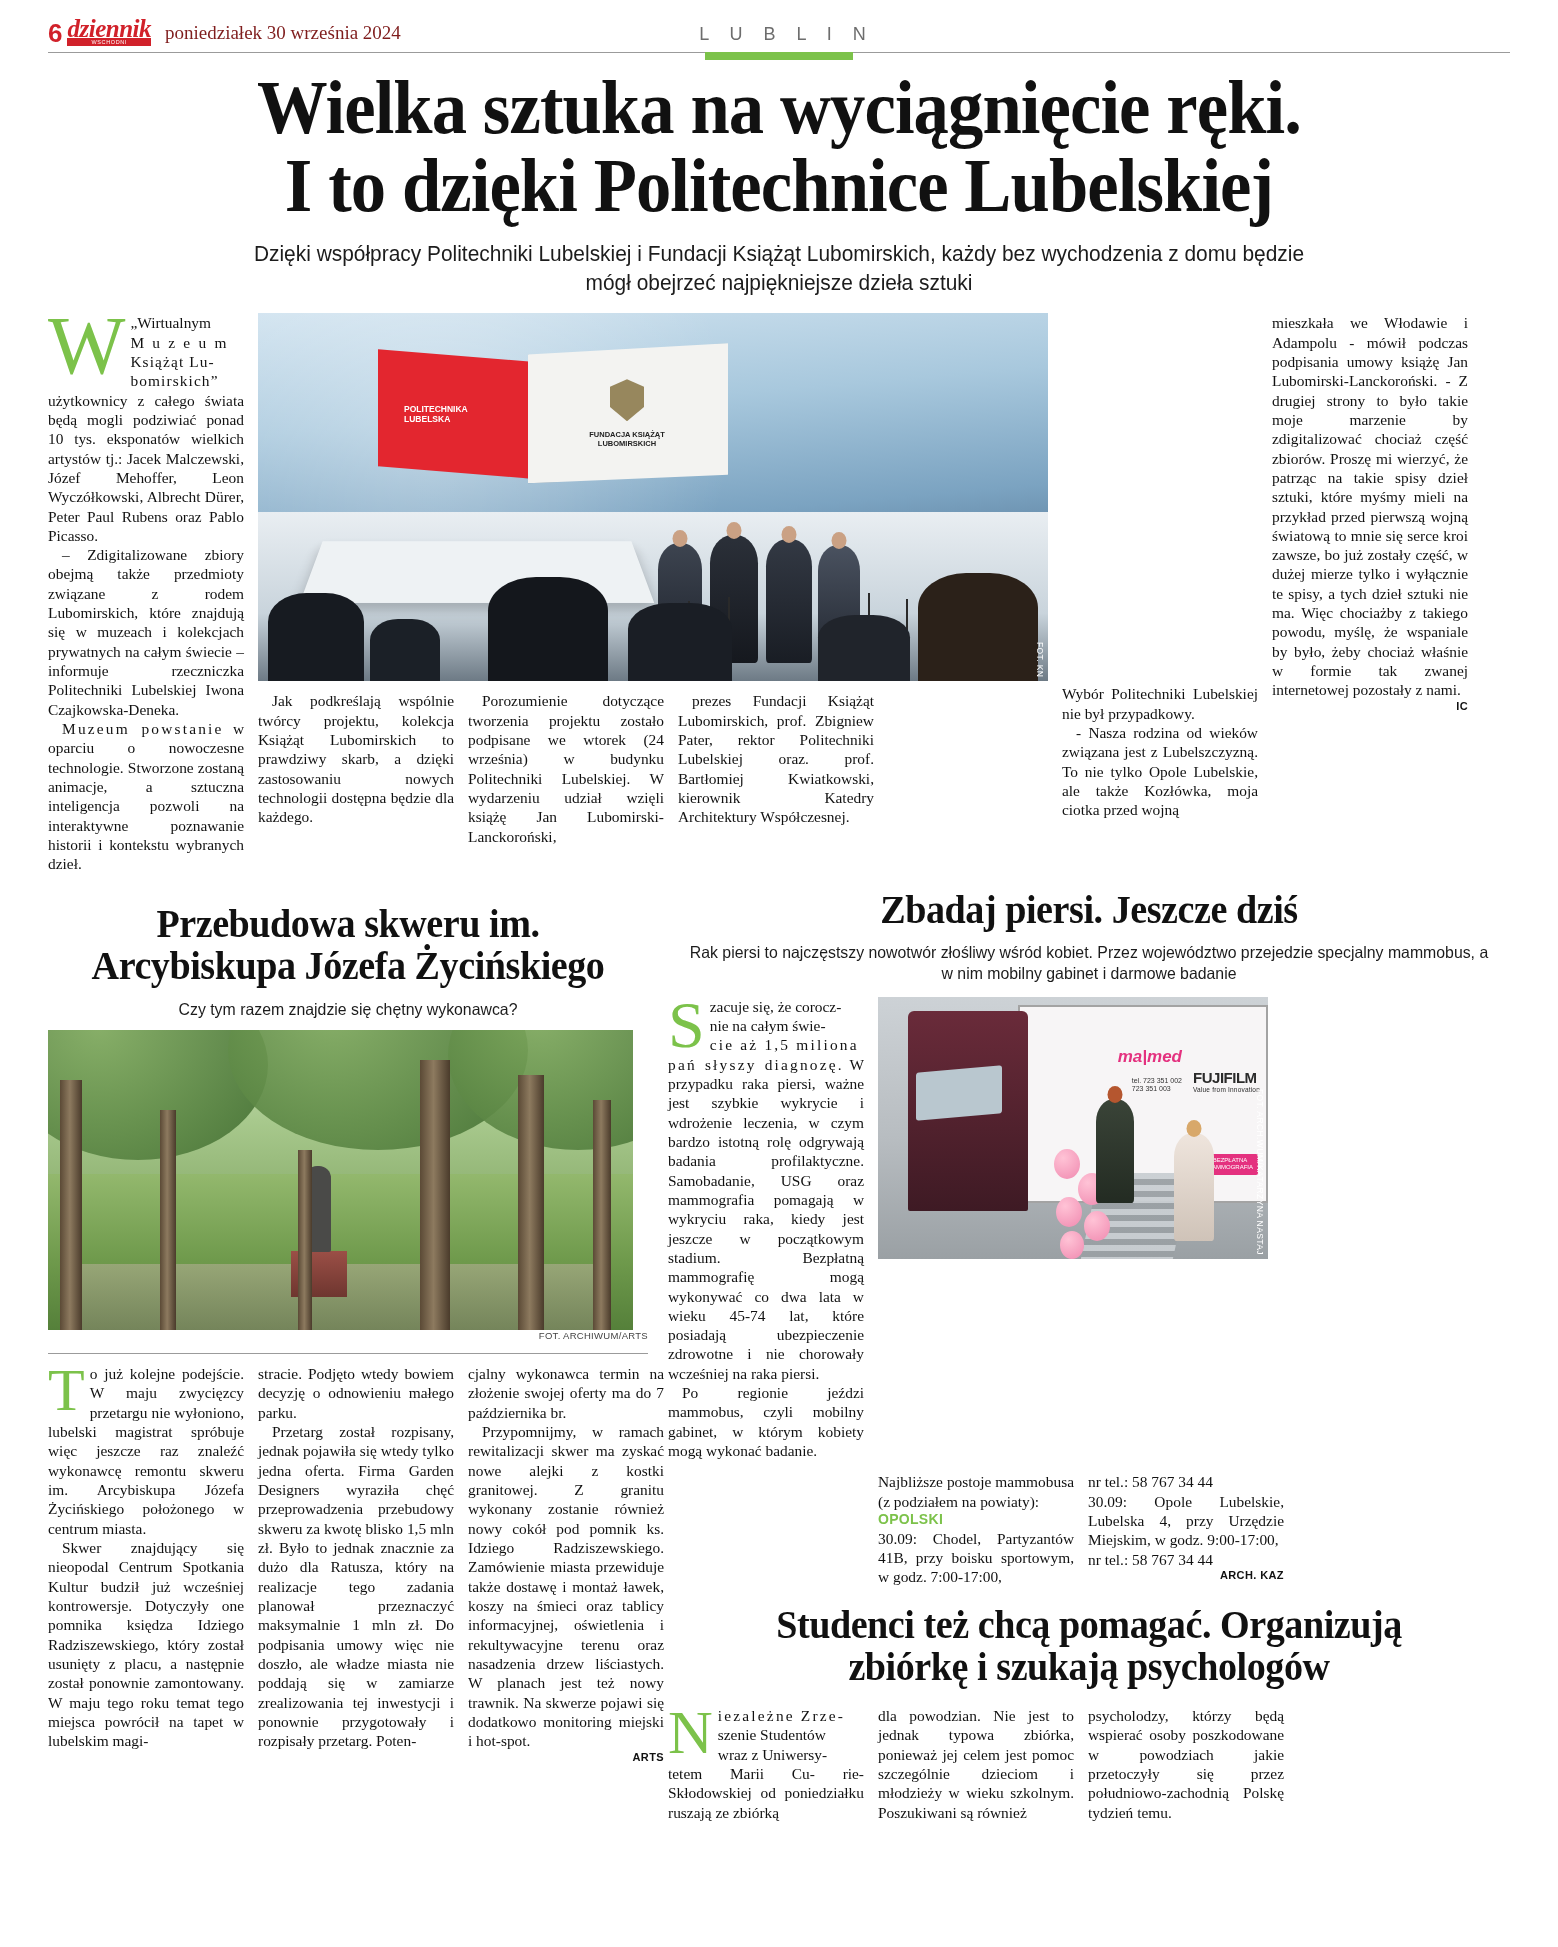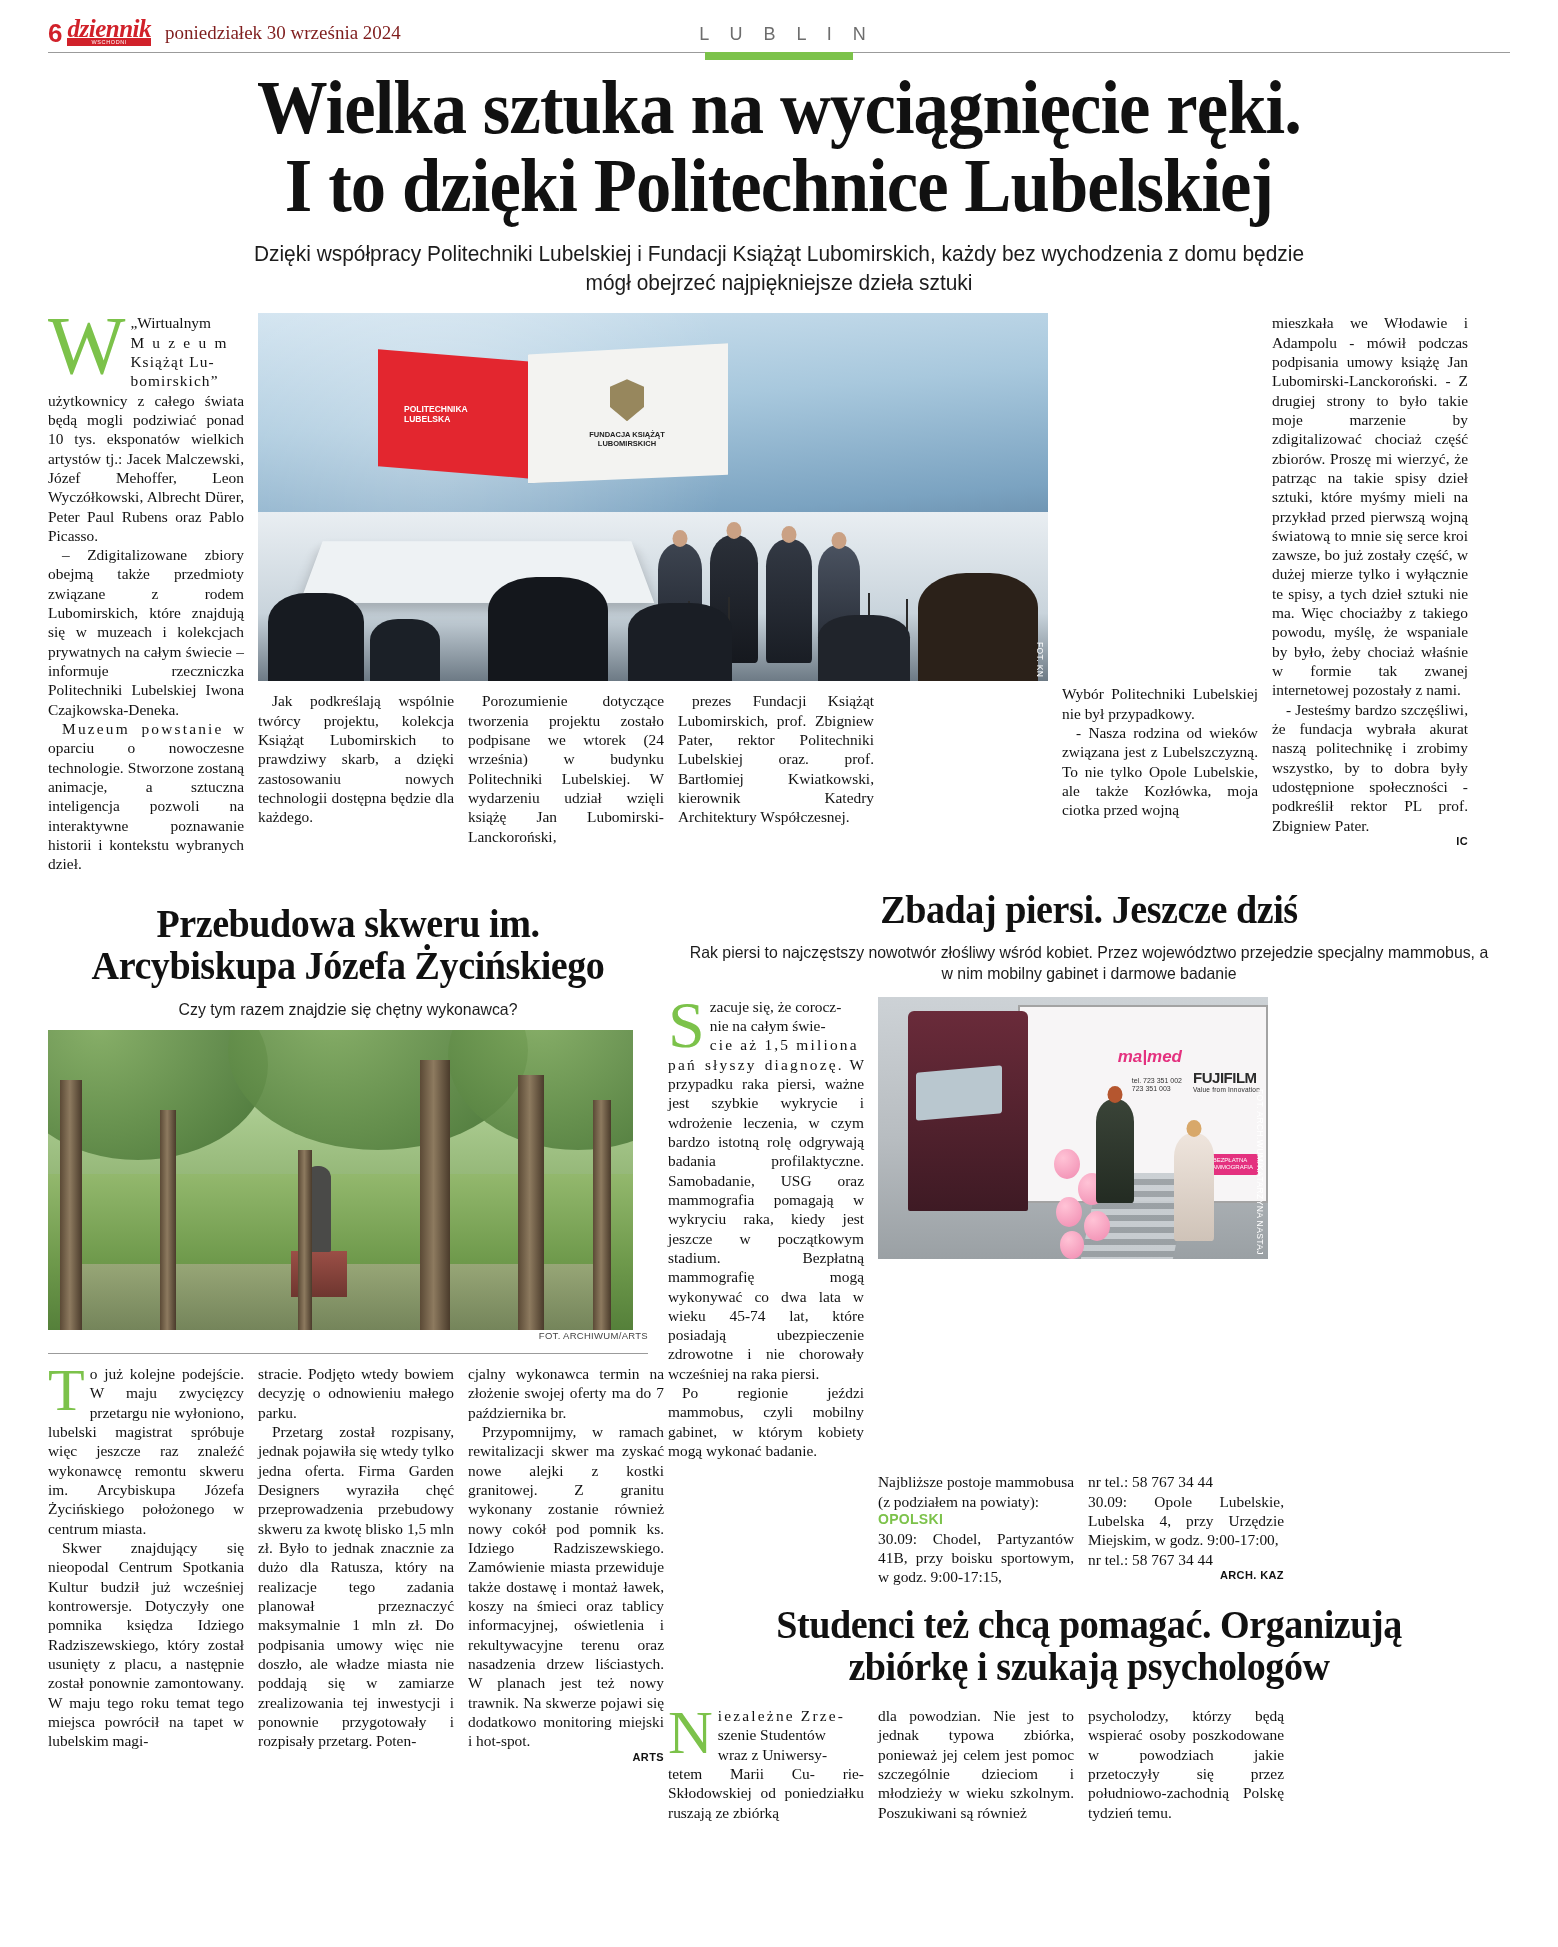--- a/index.html
+++ b/index.html
@@ -232,21 +232,20 @@
       </div>
     </div>
 
     <div class="right-grid">
       <div class="col">
         <p class="noind" style="margin-top:371px;">Wybór Politechniki Lubelskiej nie był przypadkowy.</p>
         <p>- Nasza rodzina od wieków związana jest z Lubelszczyzną. To nie tylko Opole Lubelskie, ale także Kozłówka, moja ciotka przed wojną</p>
       </div>
       <div class="col">
         <p class="noind">mieszkała we Włodawie i Adampolu - mówił podczas podpisania umowy książę Jan Lubomirski-Lanckoroński. - Z drugiej strony to było takie moje marzenie by zdigitalizować chociaż część zbiorów. Proszę mi wierzyć, że patrząc na takie spisy dzieł sztuki, które myśmy mieli na przykład przed pierwszą wojną światową to mnie się serce kroi zawsze, bo już zostały część, w dużej mierze tylko i wyłącznie te spisy, a tych dzieł sztuki nie ma. Więc chociażby z takiego powodu, myślę, że wspaniale by było, żeby chociaż właśnie w formie tak zwanej internetowej pozostały z nami.</p>
-        <p>- Jesteśmy bardzo szczęśliwi, że fundacja wybrała akurat naszą politechnikę i zrobimy wszystko, by to dobra były udostępnione społeczności - podkreślił rektor PL prof. Zbigniew Pater.</p>
         <p class="tag">IC</p>
       </div>
     </div>
   </div>
 
   <div style="display:grid;grid-template-columns:600px 1fr;gap:0 20px;margin-top:14px;">
 
     <div>
       <div class="hl-sec s2">
         <div>Przebudowa skweru im.</div>
@@ -334,21 +333,21 @@
               </div>
             <div class="credit">FOT. ARCH.WUM/KATARZYNA NASTAJ</div>
           </div>
         </div>
       </div>
 
       <div class="right-grid" style="margin-top:12px;margin-left:210px;width:406px;">
         <div class="col">
           <p class="noind">Najbliższe postoje mammobusa (z podziałem na powiaty):</p>
           <p class="noind tag-green">OPOLSKI</p>
-          <p class="noind">30.09: Chodel, Partyzantów 41B, przy boisku sportowym, w godz. 9:00-17:15,</p>
+          <p class="noind">30.09: Chodel, Partyzantów 41B, przy boisku sportowym, w godz. 7:00-17:00,</p>
         </div>
         <div class="col">
           <p class="noind">nr tel.: 58 767 34 44</p>
           <p class="noind">30.09: Opole Lubelskie, Lubelska 4, przy Urzędzie Miejskim, w godz. 9:00-17:00,</p>
           <p class="noind">nr tel.: 58 767 34 44</p>
           <p class="tag">ARCH. KAZ</p>
         </div>
       </div>
 
       <div class="hl-sec s4" style="margin-top:16px;">

